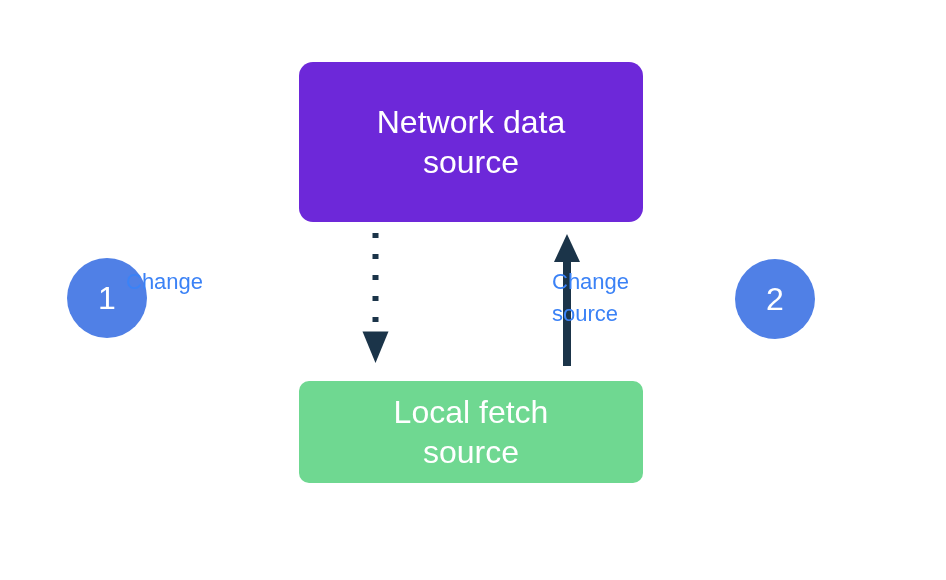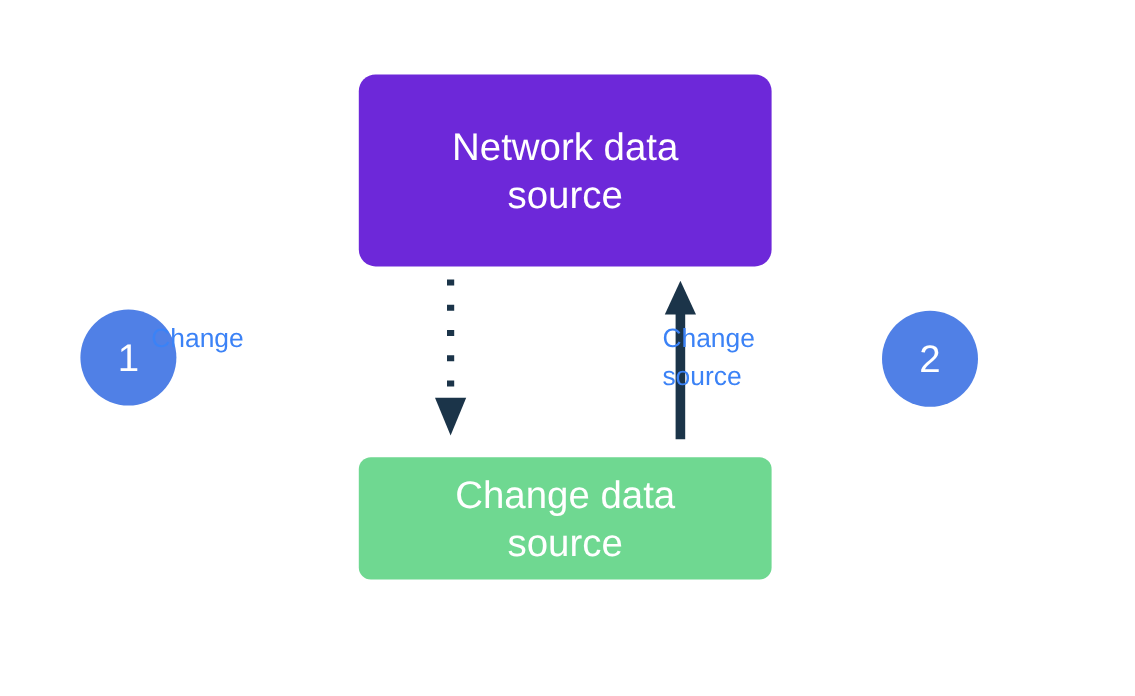--- a/index.html
+++ b/index.html
@@ -79,21 +79,21 @@
 <body>
 
 <div class="canvas">
 
   <div class="node node-network">
     <span>Network data</span>
     <span>source</span>
   </div>
 
   <div class="node node-local">
-    <span>Change data</span>
+    <span>Local fetch</span>
     <span>source</span>
   </div>
 
   <svg class="arrow-layer" viewBox="0 0 946 580" xmlns="http://www.w3.org/2000/svg">
     <g>
       <line x1="375.5" y1="233" x2="375.5" y2="327" stroke-width="6" stroke-dasharray="5 16" stroke="#1B3449"></line>
       <polygon points="362.5,331.5 388.5,331.5 375.5,363" fill="#1B3449"></polygon>
     </g>
     <g>
       <line x1="567" y1="366" x2="567" y2="260" stroke-width="8" stroke="#1B3449"></line>

